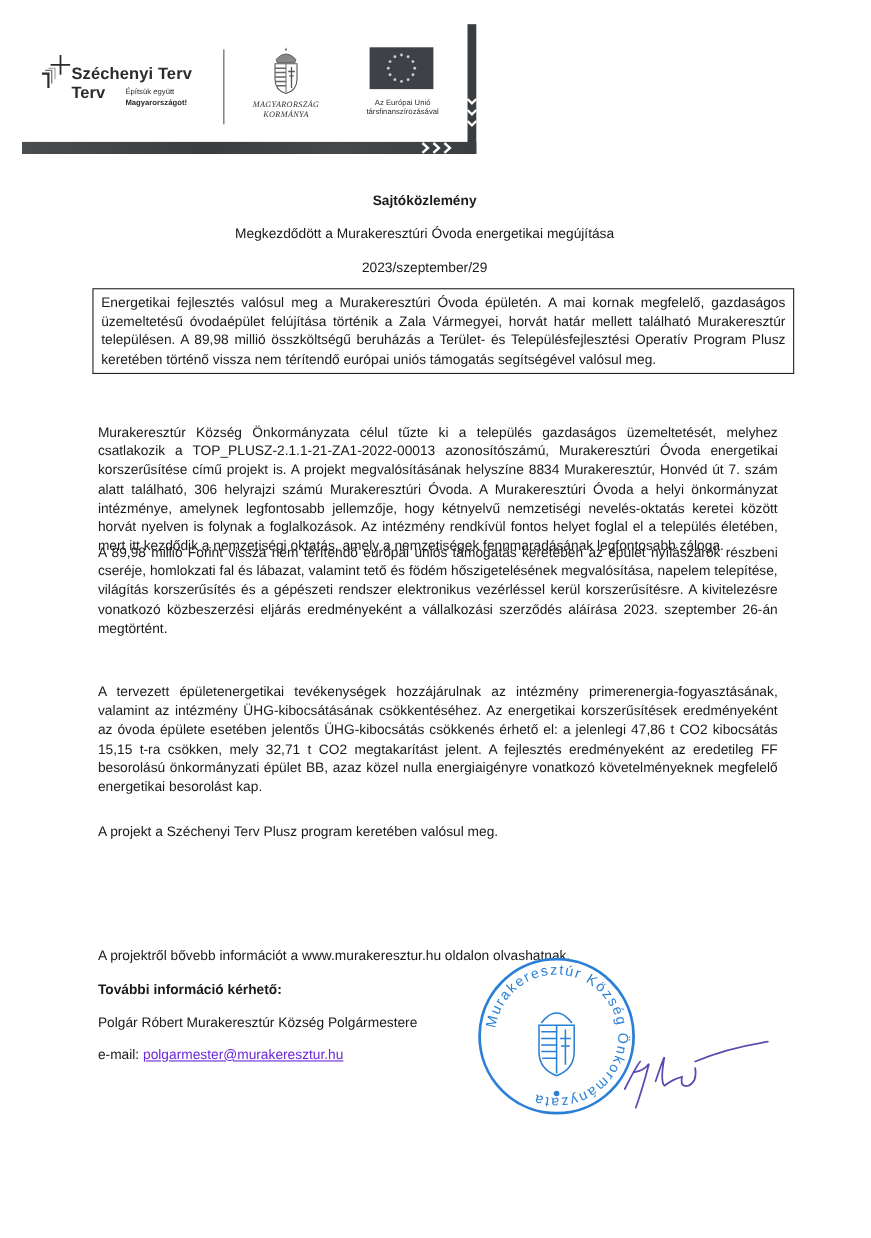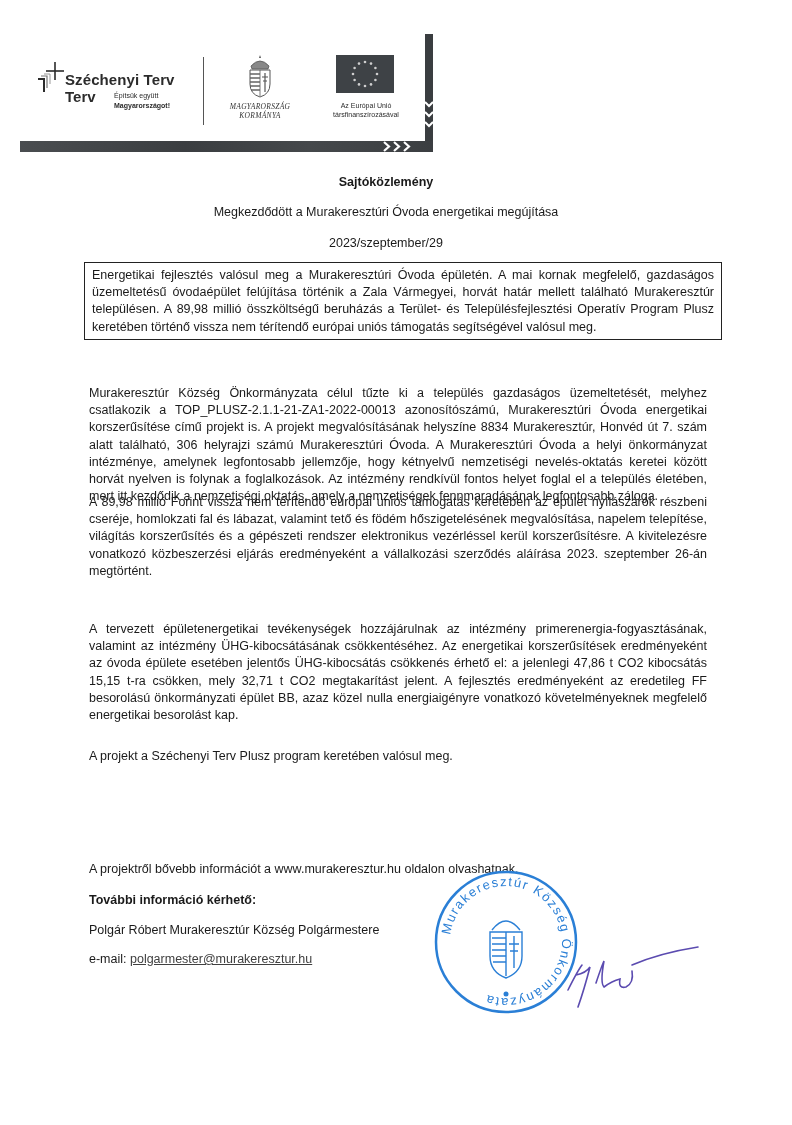--- a/index.html
+++ b/index.html
@@ -1,20 +1,20 @@
 <!DOCTYPE html>
 <html><head>
 <meta charset="utf-8">
 <style>
   html, body { margin: 0; padding: 0; background: #ffffff; }
   body { width: 792px; height: 1125px; position: relative; overflow: hidden;
          font-family: "Liberation Sans", sans-serif; color: #1a1a1a; }
 
   
-  .header { position: absolute; left: 0; top: 12px; width: 696px; height: 150px; }
+  .header { position: absolute; left: 0; top: 0; width: 696px; height: 150px; }
   .vbar { position: absolute; left: 425px; top: 22px; width: 8px; height: 118px; background: #3a3d40; }
   .hbar { position: absolute; left: 20px; top: 129px; width: 413px; height: 11px;
           background: linear-gradient(90deg,#4a4d50,#3b3e41 40%,#45484b 70%,#3b3e41); }
 
   .szt-logo { position: absolute; left: 38px; top: 48px; width: 160px; height: 70px; }
   .szt-name { position: absolute; left: 27px; top: 11px; font-weight: bold; font-size: 15px; color: #2b2b2b; white-space: nowrap; letter-spacing: 0.1px; }
   .szt-plusz { position: absolute; left: 27px; top: 28px; font-weight: bold; font-size: 15px; color: #2b2b2b; }
   .szt-slogan { position: absolute; left: 76px; top: 31px; font-size: 7px; line-height: 10px; color: #2b2b2b; }
 
   .divider-v { position: absolute; left: 203px; top: 45px; width: 1px; height: 68px; background: #555; }
@@ -43,21 +43,21 @@
   .p1 { top: 385px; }
   .p2 { top: 494px; }
   .p3 { top: 621px; }
   .p4 { top: 748px; text-align: left; }
 
   .footer-line { position: absolute; left: 89px; font-size: 12.5px; white-space: nowrap; }
   .f1 { top: 862px; }
   .f2 { top: 893px; font-weight: bold; }
   .f3 { top: 923px; }
   .f4 { top: 952px; }
-  .email-link { color: #404040; text-decoration: underline; }
+  .email-link { color: #6d28d9; text-decoration: underline; }
 
   
   .stamp { position: absolute; left: 432px; top: 868px; width: 148px; height: 148px; }
   .signature { position: absolute; left: 560px; top: 935px; width: 140px; height: 80px; }
 </style>
 </head>
 <body>
 
 <div class="header">
 

